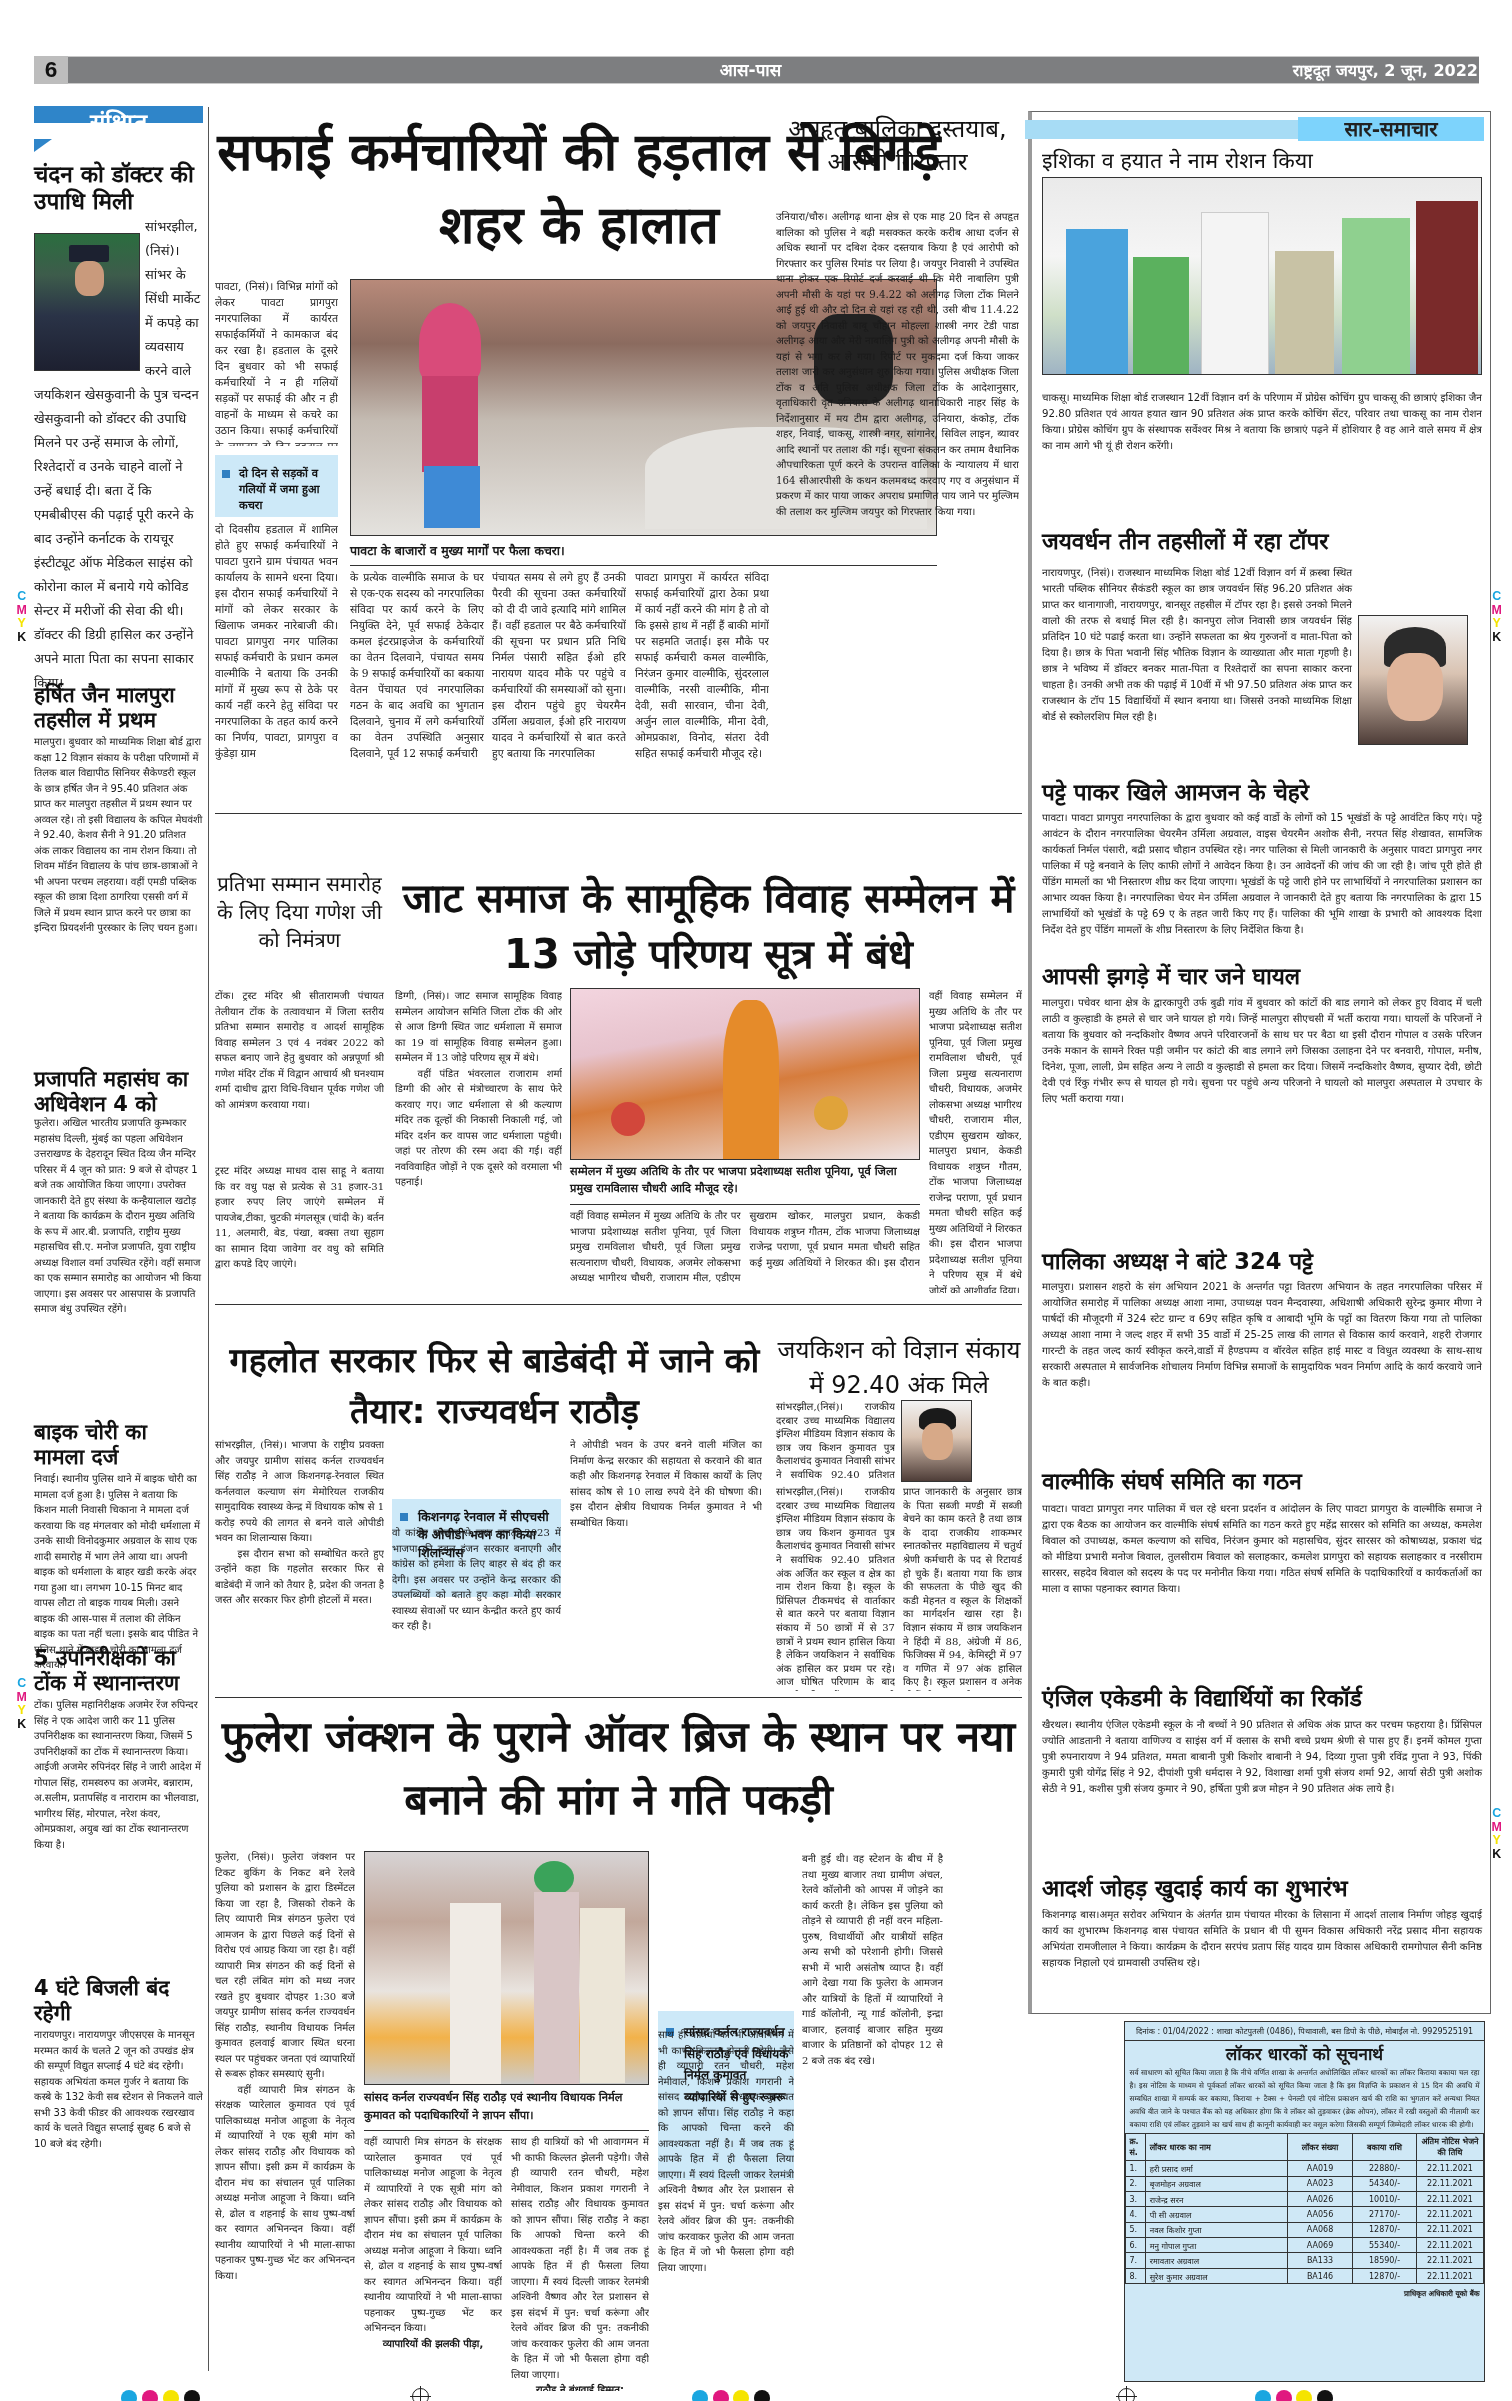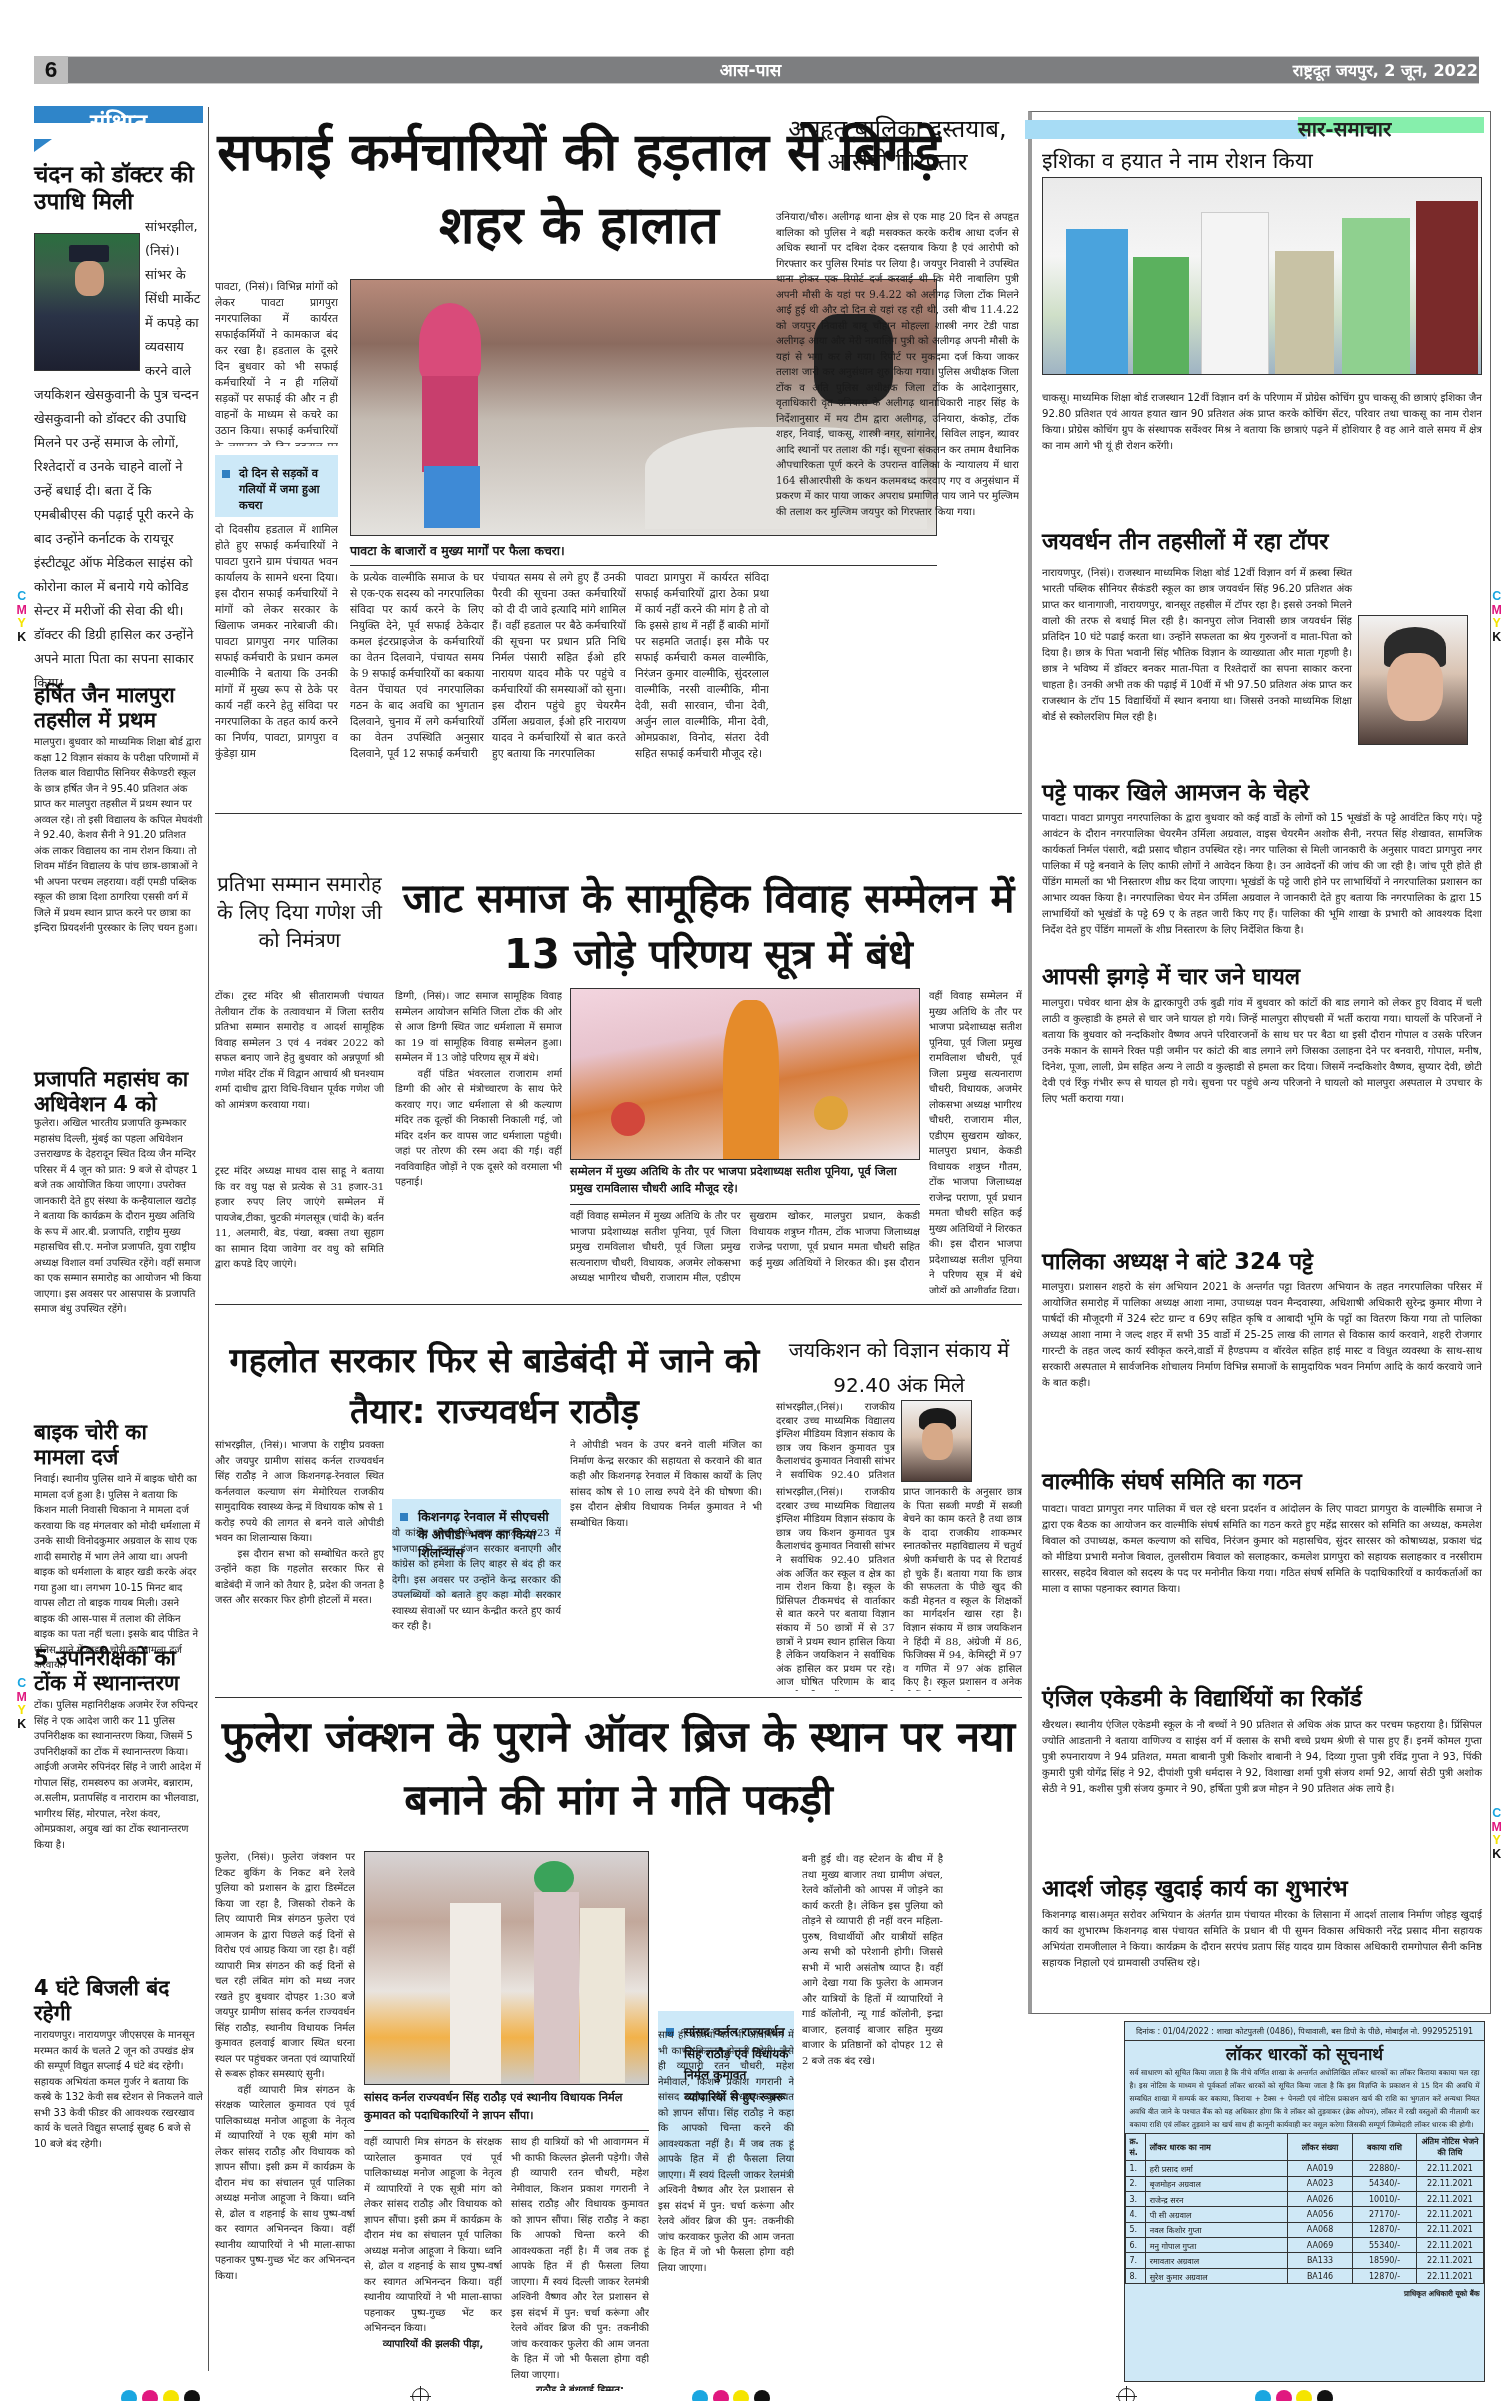--- a/index.html
+++ b/index.html
@@ -22,21 +22,21 @@
 .cap{font-family:"DejaVu Sans",sans-serif;font-weight:bold;font-size:12.4px;line-height:19px;color:#1a1a1a}
 .photo{border:1.1px solid #333;overflow:hidden}
 .pullquote{background:#cde9f8;padding:13.6px 10.2px 11.3px 34px;font:bold 16px/26px "DejaVu Sans",sans-serif;color:#111;position:relative}
 .pullquote .sq{position:absolute;left:11.3px;top:19px;width:10.2px;height:10.2px;background:#2f7fc1}
 
 #sankshipt{left:34px;top:106px;width:169px;height:17px;background:#2f85c9;color:#fff;font:bold 22.6px "DejaVu Sans",sans-serif;text-align:center;line-height:33px}
 #sankshipt-tail{left:34px;top:139px;width:0;height:0;border-left:18px solid #2f85c9;border-bottom:13.6px solid transparent}
 
 #sarbox{left:1028px;top:111px;width:463px;height:1903px;border:1.1px solid #666;border-left:4.5px solid #9a9a9a}
 #sarband{left:1025px;top:120px;width:282px;height:19px;background:#a7dcf5}
-#sarlabel{left:1298px;top:117px;width:186px;height:16px;background:#86efac;font:bold 20.3px "DejaVu Sans",sans-serif;color:#222;line-height:24px}
+#sarlabel{left:1298px;top:117px;width:186px;height:24px;background:#7dd3fc;font:bold 20.3px "DejaVu Sans",sans-serif;color:#222;text-align:center;line-height:24px}
 
 .cmyk{font:bold 12.4px "Liberation Sans",sans-serif;line-height:13.6px;text-align:center;width:11.3px}
 .cmyk .c{color:#1aa6e0}.cmyk .m{color:#e0187f}.cmyk .y{color:#f5e400}.cmyk .k{color:#111}
 .dot{width:16px;height:16px;border-radius:50%}
 .reg{width:17px;height:17px;border:1.1px solid #222;border-radius:50%}
 .reg:before{content:"";position:absolute;left:7.3px;top:-3.4px;width:1.1px;height:21.5px;background:#222}
 .reg:after{content:"";position:absolute;left:-3.4px;top:7.3px;width:21.5px;height:1.1px;background:#222}
 .ph-street{background:linear-gradient(180deg,#b88a7a 0%,#8b6b5f 25%,#c4bbb2 55%,#e4e2de 100%)}
 .ph-group{background:linear-gradient(180deg,#eaeaea 0%,#f5f5f5 40%,#cfdfc8 70%,#9fb4c4 100%)}
 .ph-event{background:linear-gradient(170deg,#f3d5df 0%,#e7c3cd 30%,#d67c3c 55%,#efe4e4 100%)}
@@ -148,21 +148,21 @@
   <p class="first">सांभरझील, (निसं)। भाजपा के राष्ट्रीय प्रवक्ता और जयपुर ग्रामीण सांसद कर्नल राज्यवर्धन सिंह राठौड़ ने आज किशनगढ़-रेनवाल स्थित कर्नलवाल कल्याण संग मेमोरियल राजकीय सामुदायिक स्वास्थ्य केन्द्र में विधायक कोष से 1 करोड़ रुपये की लागत से बनने वाले ओपीडी भवन का शिलान्यास किया।</p>
   <p>इस दौरान सभा को सम्बोधित करते हुए उन्होंने कहा कि गहलोत सरकार फिर से बाडेबंदी में जाने को तैयार है, प्रदेश की जनता है जस्त और सरकार फिर होगी होटलों में मस्त।</p>
 </div>
 <div class="abs pullquote" style="left:392px;top:1437px;width:169px;height:98px;font-size:12.4px;line-height:18px;padding:9px 5.6px 5.6px 26px">
   <span class="sq" style="left:8px;top:13.6px;width:8px;height:8px"></span>
   <span>किशनगढ़ रेनवाल में सीएचसी के ओपीडी भवन का किया शिलान्यास</span>
 </div>
 <div class="abs body" style="left:392px;top:1525px;width:169px;height:167px;overflow:hidden;font-size:10px;line-height:15.5px">वो कांग्रेस सरकार से जस्त जनता 2023 में भाजपा की डबल इंजन सरकार बनाएगी और कांग्रेस को हमेशा के लिए बाहर से बंद ही कर देगी। इस अवसर पर उन्होंने केन्द्र सरकार की उपलब्धियों को बताते हुए कहा मोदी सरकार स्वास्थ्य सेवाओं पर ध्यान केन्द्रीत करते हुए कार्य कर रही है।</div>
 <div class="abs body" style="left:570px;top:1437px;width:192px;height:254px;overflow:hidden;font-size:10px;line-height:15.5px">ने ओपीडी भवन के उपर बनने वाली मंजिल का निर्माण केन्द्र सरकार की सहायता से करवाने की बात कही और किशनगढ़ रेनवाल में विकास कार्यों के लिए सांसद कोष से 10 लाख रुपये देने की घोषणा की। इस दौरान क्षेत्रीय विधायक निर्मल कुमावत ने भी सम्बोधित किया।</div>
 
-<div class="abs head" style="left:776px;top:1333px;width:246px;font-size:20px;text-align:center;font-weight:normal;line-height:35px">जयकिशन को विज्ञान संकाय में 92.40 अंक मिले</div>
+<div class="abs head" style="left:776px;top:1333px;width:246px;font-size:24px;text-align:center;font-weight:normal;line-height:35px">जयकिशन को विज्ञान संकाय में 92.40 अंक मिले</div>
 <div class="abs photo ph-port" style="left:901px;top:1400px;width:71px;height:82px">
   <div class="abs" style="left:17px;top:6.8px;width:37px;height:22.6px;background:#1a1a1a;border-radius:50% 50% 20% 20%"></div>
   <div class="abs" style="left:20px;top:21.5px;width:31px;height:37px;background:#d7a988;border-radius:40%"></div>
 </div>
 <div class="abs body" style="left:776px;top:1400px;width:119px;height:82px;overflow:hidden;font-size:10px;line-height:13.6px">सांभरझील,(निसं)। राजकीय दरबार उच्च माध्यमिक विद्यालय इंग्लिश मीडियम विज्ञान संकाय के छात्र जय किशन कुमावत पुत्र कैलाशचंद कुमावत निवासी सांभर ने सर्वाधिक 92.40 प्रतिशत अंक अर्जित कर स्कूल व क्षेत्र का नाम रोशन किया है। स्कूल के प्रिंसिपल टीकमचंद से वार्ताकार से बात करने पर बताया विज्ञान संकाय में 50 छात्रों में से 37 छात्रों ने प्रथम स्थान हासिल किया है लेकिन जयकिशन ने सर्वाधिक अंक हासिल कर प्रथम पर रहे। आज घोषित परिणाम के बाद छात्र के परिवार में जबरदस्त खुशी व्याप्त है।</div>
 <div class="abs body" style="left:776px;top:1485px;width:119px;height:206px;overflow:hidden;font-size:10px;line-height:13.6px">सांभरझील,(निसं)। राजकीय दरबार उच्च माध्यमिक विद्यालय इंग्लिश मीडियम विज्ञान संकाय के छात्र जय किशन कुमावत पुत्र कैलाशचंद कुमावत निवासी सांभर ने सर्वाधिक 92.40 प्रतिशत अंक अर्जित कर स्कूल व क्षेत्र का नाम रोशन किया है। स्कूल के प्रिंसिपल टीकमचंद से वार्ताकार से बात करने पर बताया विज्ञान संकाय में 50 छात्रों में से 37 छात्रों ने प्रथम स्थान हासिल किया है लेकिन जयकिशन ने सर्वाधिक अंक हासिल कर प्रथम पर रहे। आज घोषित परिणाम के बाद छात्र के परिवार में जबरदस्त खुशी व्याप्त है।</div>
 <div class="abs body" style="left:903px;top:1485px;width:119px;height:206px;overflow:hidden;font-size:10px;line-height:13.6px">प्राप्त जानकारी के अनुसार छात्र के पिता सब्जी मण्डी में सब्जी बेचने का काम करते है तथा छात्र के दादा राजकीय शाकम्भर स्नातकोत्तर महाविद्यालय में चतुर्थ श्रेणी कर्मचारी के पद से रिटायर्ड हो चुके हैं। बताया गया कि छात्र की सफलता के पीछे खुद की कडी मेहनत व स्कूल के शिक्षकों का मार्गदर्शन खास रहा है। विज्ञान संकाय में छात्र जयकिशन ने हिंदी में 88, अंग्रेजी में 86, फिजिक्स में 94, केमिस्ट्री में 97 व गणित में 97 अंक हासिल किए है। स्कूल प्रशासन व अनेक लोगों ने छात्र को शुभकामनाएं दी।</div>
 
 <div class="abs hr" style="left:215px;top:1697px;width:807px"></div>
 <div class="abs head" style="left:215px;top:1705px;width:807px;font-size:42px;text-align:center;line-height:63px">फुलेरा जंक्शन के पुराने ऑवर ब्रिज के स्थान पर नया बनाने की मांग ने गति पकड़ी</div>

